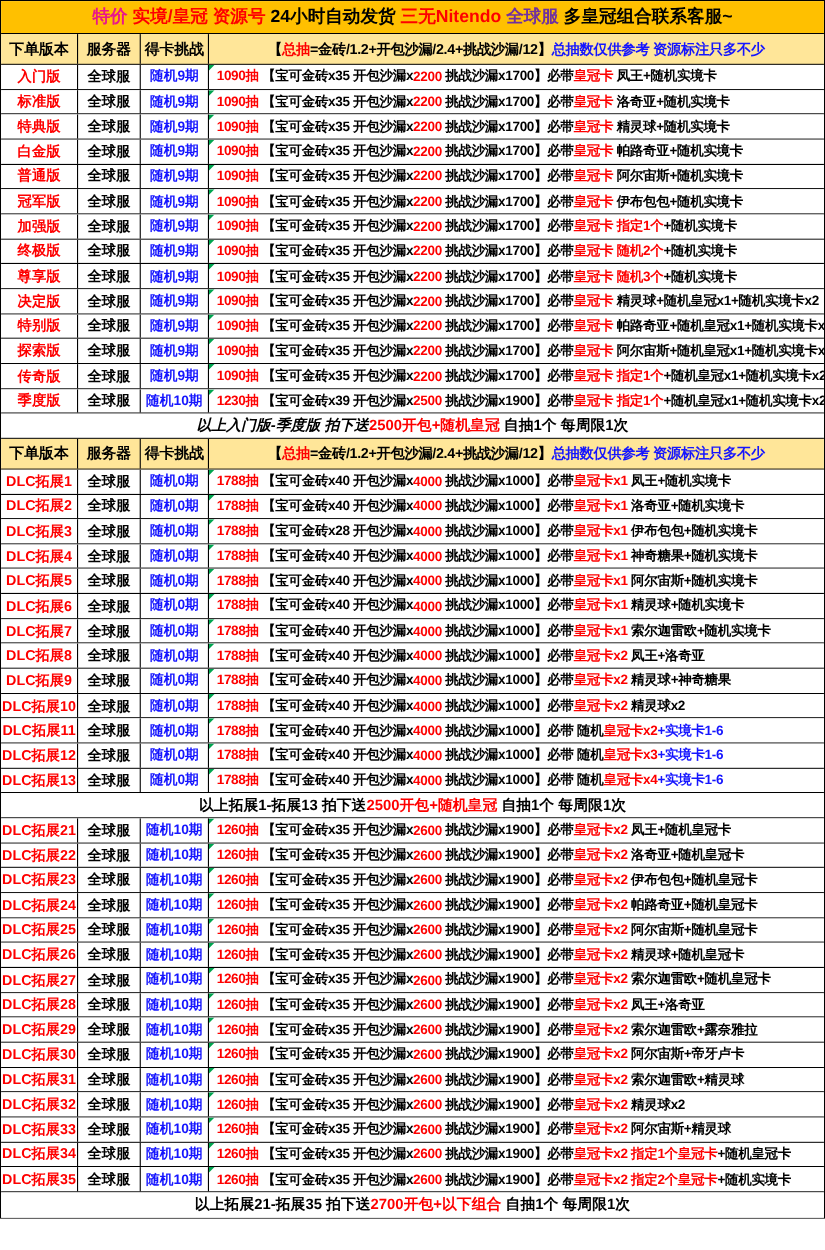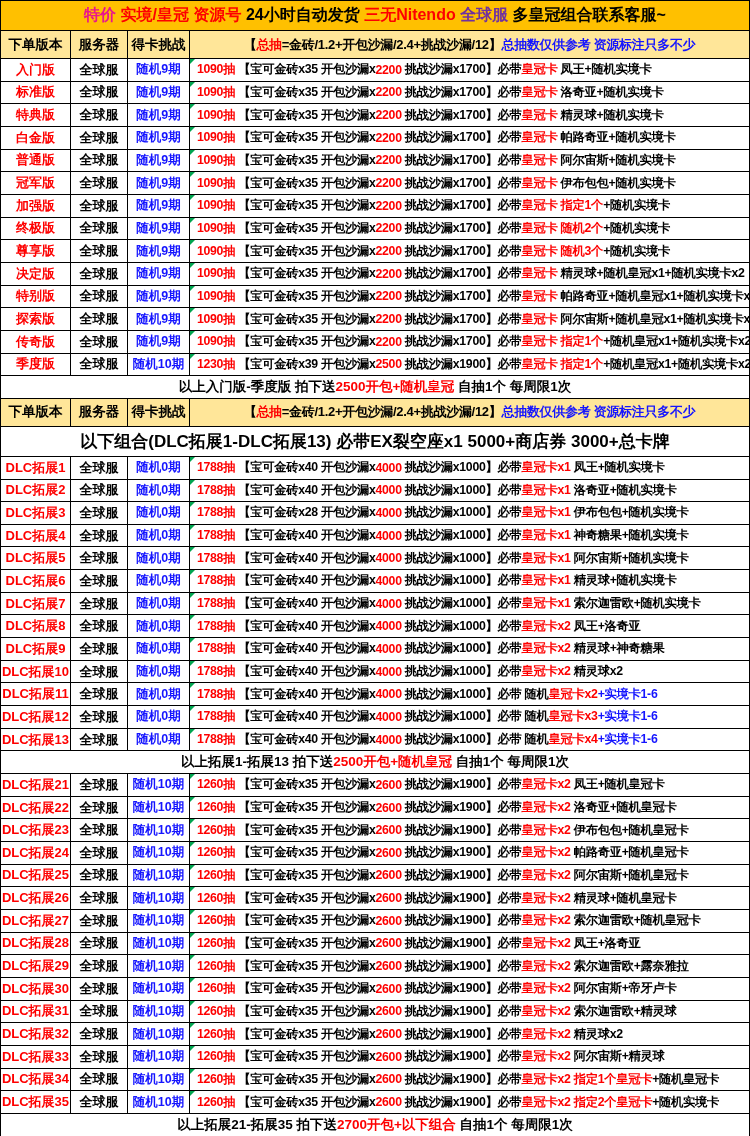--- a/index.html
+++ b/index.html
@@ -111,28 +111,27 @@
       <div class="cell c-server">全球服</div>
       <div class="cell c-challenge">随机9期</div>
       <div class="cell c-desc"><span class="marker"></span><span class="seg" style="color: var(--c-red);">1090抽 </span><span class="seg" style="color: var(--c-black);">【宝可金砖x35 开包沙漏x</span><span class="seg" style="color: var(--c-red);">2200</span><span class="seg" style="color: var(--c-black);"> 挑战沙漏x1700】必带</span><span class="seg" style="color: var(--c-red);">皇冠卡 指定1个</span><span class="seg" style="color: var(--c-black);">+随机皇冠x1+随机实境卡x2</span></div>
     </div>
     <div class="row row-data">
       <div class="cell c-version">季度版</div>
       <div class="cell c-server">全球服</div>
       <div class="cell c-challenge">随机10期</div>
       <div class="cell c-desc"><span class="marker"></span><span class="seg" style="color: var(--c-red);">1230抽 </span><span class="seg" style="color: var(--c-black);">【宝可金砖x39 开包沙漏x</span><span class="seg" style="color: var(--c-red);">2500</span><span class="seg" style="color: var(--c-black);"> 挑战沙漏x1900】必带</span><span class="seg" style="color: var(--c-red);">皇冠卡 指定1个</span><span class="seg" style="color: var(--c-black);">+随机皇冠x1+随机实境卡x2</span></div>
     </div>
-    <div class="row row-footer"><span class="seg" style="color: var(--c-black);">以上入门版-季度版 拍下送</span><span class="seg" style="color: var(--c-red);">2500开包+随机皇冠</span><span class="seg" style="color: var(--c-black);"> 自抽1个 每周限1次</span></div>
+    <div class="row row-footer"><span class="seg" style="color: var(--c-black); font-style: italic;">以上入门版-季度版 拍下送</span><span class="seg" style="color: var(--c-red);">2500开包+随机皇冠</span><span class="seg" style="color: var(--c-black);"> 自抽1个 每周限1次</span></div>
     <div class="row row-colhead">
       <div class="cell c-version" style="color: var(--c-black);">下单版本</div>
       <div class="cell c-server" style="color: var(--c-black);">服务器</div>
       <div class="cell c-challenge" style="color: var(--c-black);">得卡挑战</div>
       <div class="cell c-desc"><span class="seg" style="color: var(--c-black);">【</span><span class="seg" style="color: var(--c-red);">总抽</span><span class="seg" style="color: var(--c-black);">=金砖/1.2+开包沙漏/2.4+挑战沙漏/12】</span><span class="seg" style="color: var(--c-blue);">总抽数仅供参考 资源标注只多不少</span></div>
     </div>
-    <div class="row row-bigrow"><span class="seg" style="color: var(--c-black);">以下组合(DLC拓展1-DLC拓展13) 必带EX裂空座x1 5000+商店券 3000+总卡牌</span></div>
     <div class="row row-data">
       <div class="cell c-version">DLC拓展1</div>
       <div class="cell c-server">全球服</div>
       <div class="cell c-challenge">随机0期</div>
       <div class="cell c-desc"><span class="marker"></span><span class="seg" style="color: var(--c-red);">1788抽 </span><span class="seg" style="color: var(--c-black);">【宝可金砖x40 开包沙漏x</span><span class="seg" style="color: var(--c-red);">4000</span><span class="seg" style="color: var(--c-black);"> 挑战沙漏x1000】必带</span><span class="seg" style="color: var(--c-red);">皇冠卡x1</span><span class="seg" style="color: var(--c-black);"> 凤王+随机实境卡</span></div>
     </div>
     <div class="row row-data">
       <div class="cell c-version">DLC拓展2</div>
       <div class="cell c-server">全球服</div>
       <div class="cell c-challenge">随机0期</div>

